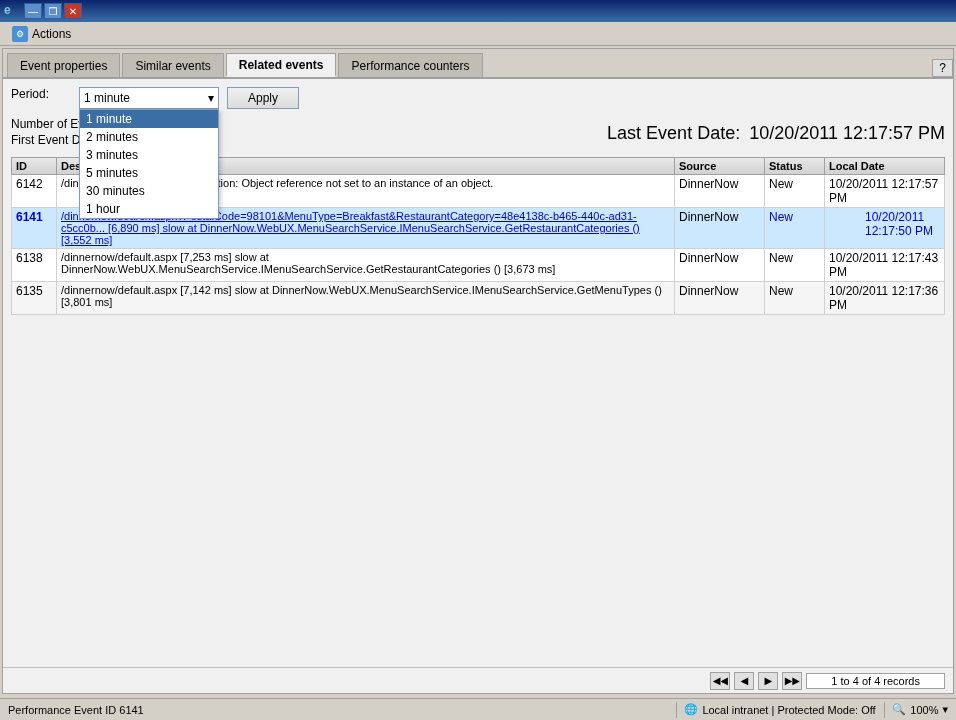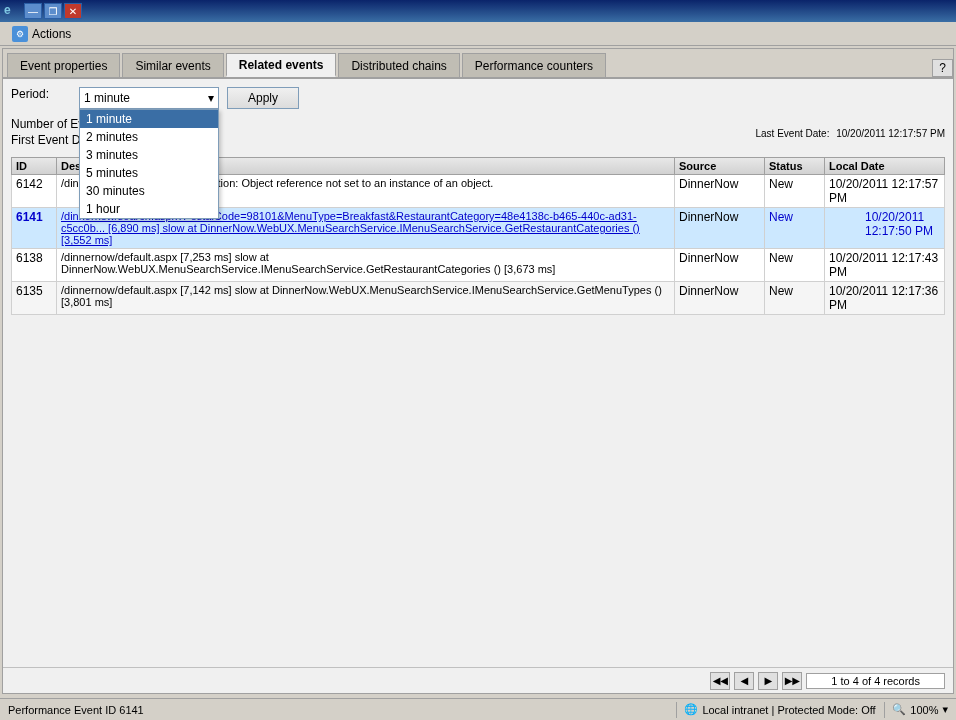--- a/index.html
+++ b/index.html
@@ -154,21 +154,21 @@
 
     
     .info-row {
       display: flex;
       align-items: center;
       margin-bottom: 8px;
       font-size: 12px;
     }
     .info-labels { width: 200px; }
     .info-label-line { margin-bottom: 2px; }
-    .last-event { margin-left: auto; font-size: 10px; }
+    .last-event { margin-left: auto; font-size: 18px; }
 
     
     .data-table {
       width: 100%;
       border-collapse: collapse;
       font-size: 12px;
     }
     .data-table thead tr {
       background: linear-gradient(to bottom, #e8e8e8, #d0d0d0);
     }
@@ -259,23 +259,20 @@
 
   <div class="tabs-container">
     <div class="tab">
       <span>Event properties</span>
     </div>
     <div class="tab">
       <span>Similar events</span>
     </div>
     <div class="tab active">
       <span>Related events</span>
-    </div>
-    <div class="tab">
-      <span>Distributed chains</span>
     </div>
     <div class="tab">
       <span>Performance counters</span>
     </div>
     <div class="tab-help-icon" style="margin-left:auto; background:#e0e0e0; border:1px solid #a0a0a0; padding:1px 6px;">?</div>
   </div>
 
   <div class="content-area">
 
     <div class="period-row">

